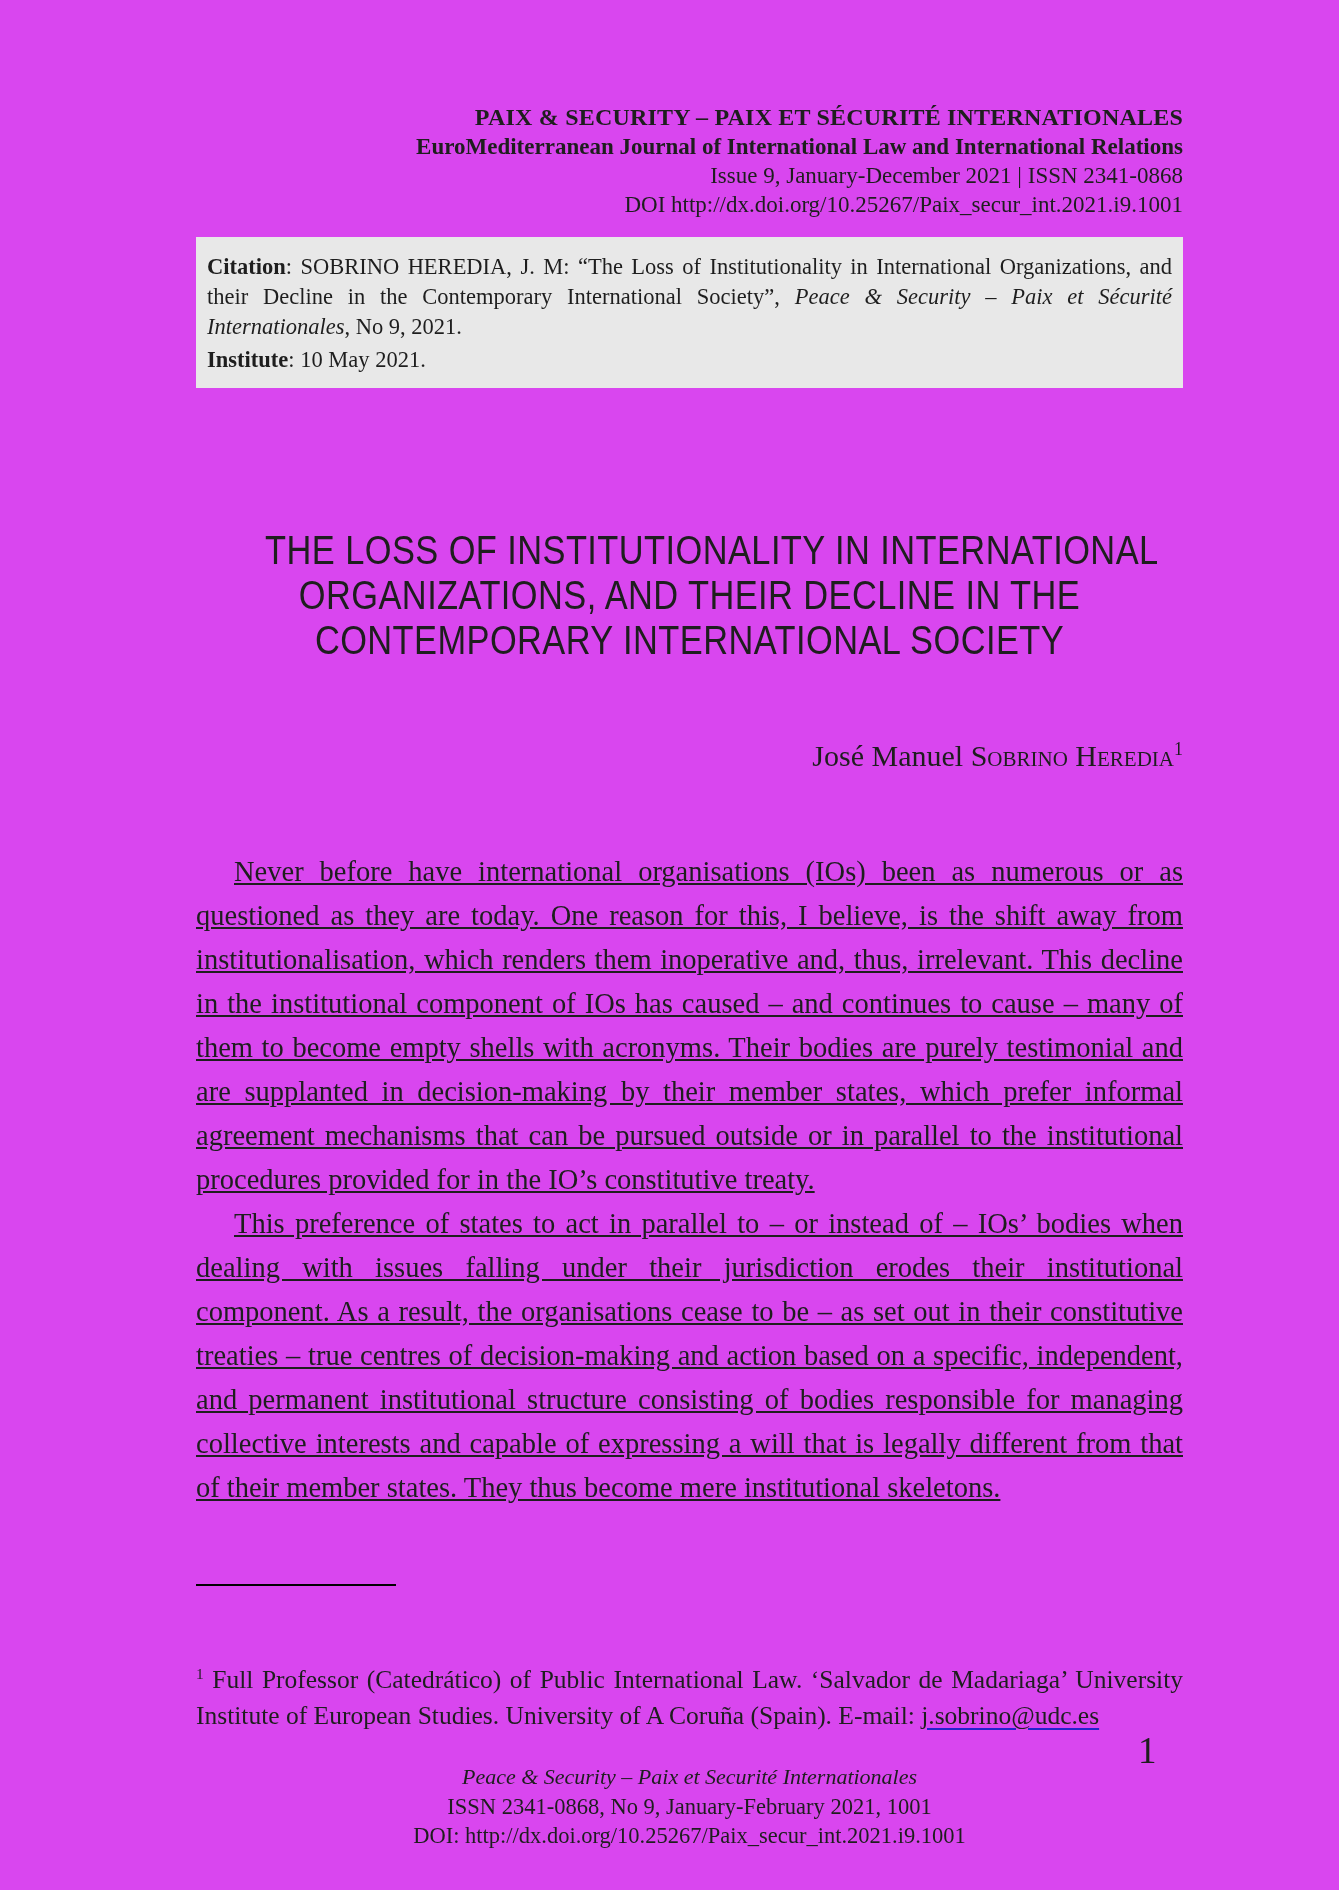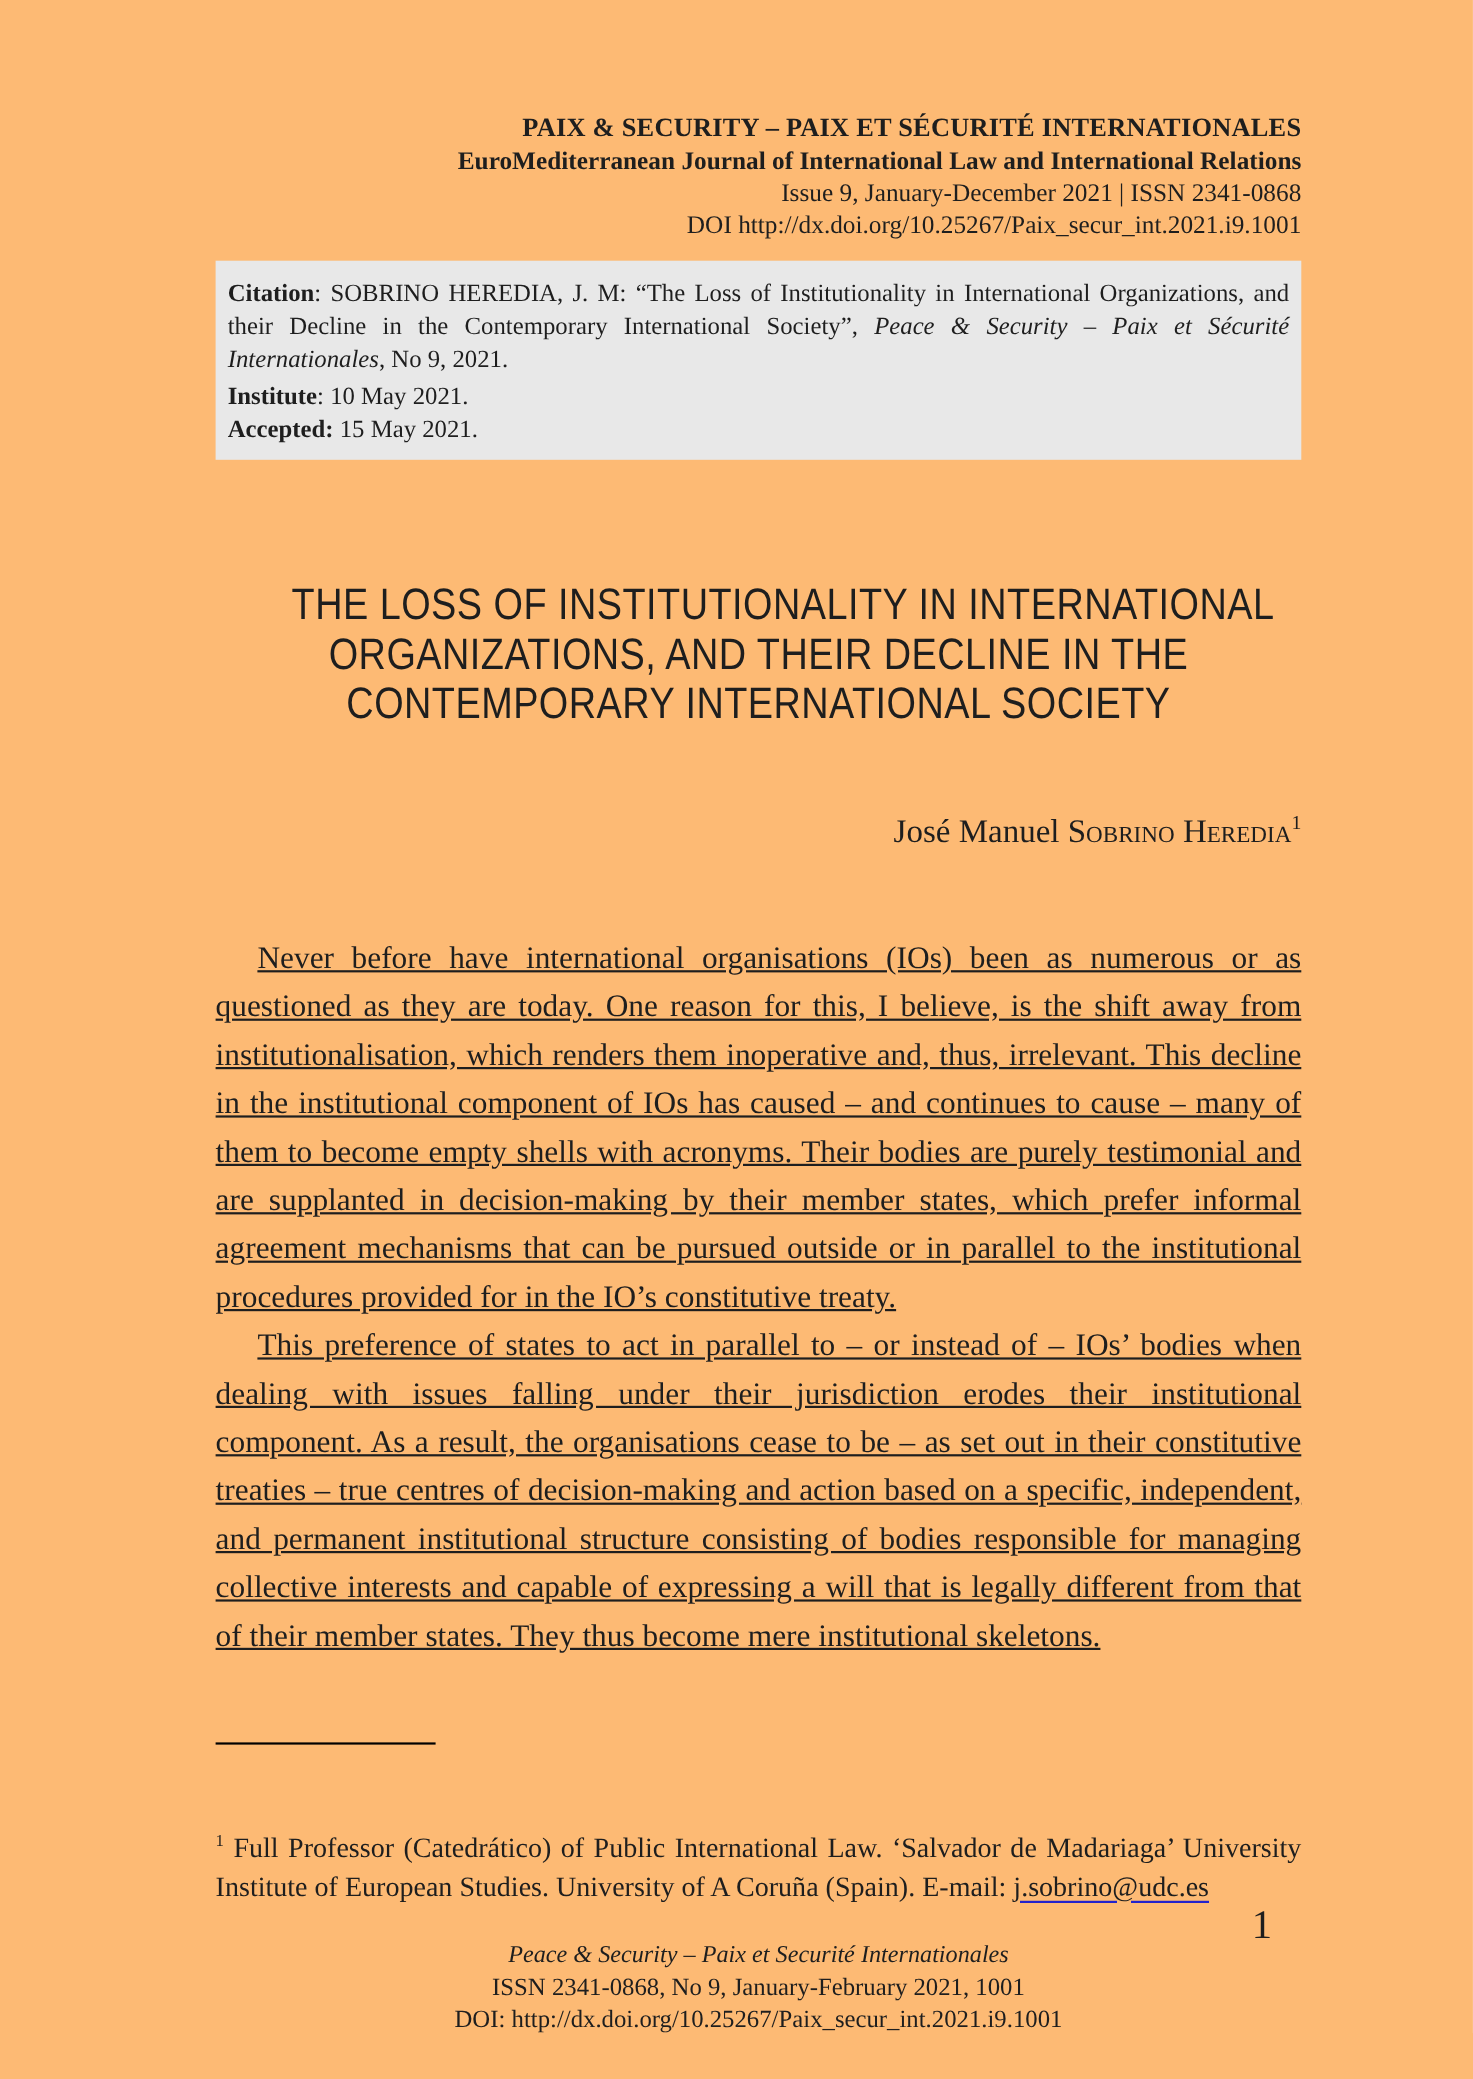--- a/index.html
+++ b/index.html
@@ -1,20 +1,20 @@
 <!DOCTYPE html>
 <html><head>
 <meta charset="utf-8">
 <style>
   * { margin:0; padding:0; box-sizing:border-box; }
   html,body { background:#ffffff; }
   .page {
     position:relative;
     width:1339px; height:1890px;
-    background:#fdba74;
+    background:#d946ef;
     color:#1e1e1e;
     font-family:"Liberation Serif", serif;
     overflow:hidden;
   }
   .block { position:absolute; left:196px; width:987px; }
 
   
   .journal-header { top:103px; text-align:right; font-size:23px; line-height:29px; }
   .journal-header .h1 { font-weight:bold; font-size:24px; letter-spacing:0.2px; }
   .journal-header .h2 { font-weight:bold; }
@@ -75,23 +75,20 @@
     <div>DOI http://dx.doi.org/10.25267/Paix_secur_int.2021.i9.1001</div>
   </div>
 
   <div class="block citation-box">
     <div class="cit">
       <b>Citation</b><span>: SOBRINO HEREDIA, J. M: “The Loss of Institutionality in International Organizations, and their Decline in the Contemporary International Society”, </span><span class="it">Peace &amp; Security – Paix et Sécurité Internationales</span><span>, No 9, 2021.</span>
     </div>
     <div>
       <b>Institute</b><span>: 10 May 2021.</span>
     </div>
-    <div>
-      <b>Accepted:</b><span> 15 May 2021.</span>
-    </div>
   </div>
 
   <div class="block article-title">
     <div>THE LOSS OF INSTITUTIONALITY IN INTERNATIONAL</div>
     <div>ORGANIZATIONS, AND THEIR DECLINE IN THE</div>
     <div>CONTEMPORARY INTERNATIONAL SOCIETY</div>
   </div>
 
   <div class="block author-line">
     <span>José Manuel </span><span class="sc">Sobrino Heredia</span><sup>1</sup>

